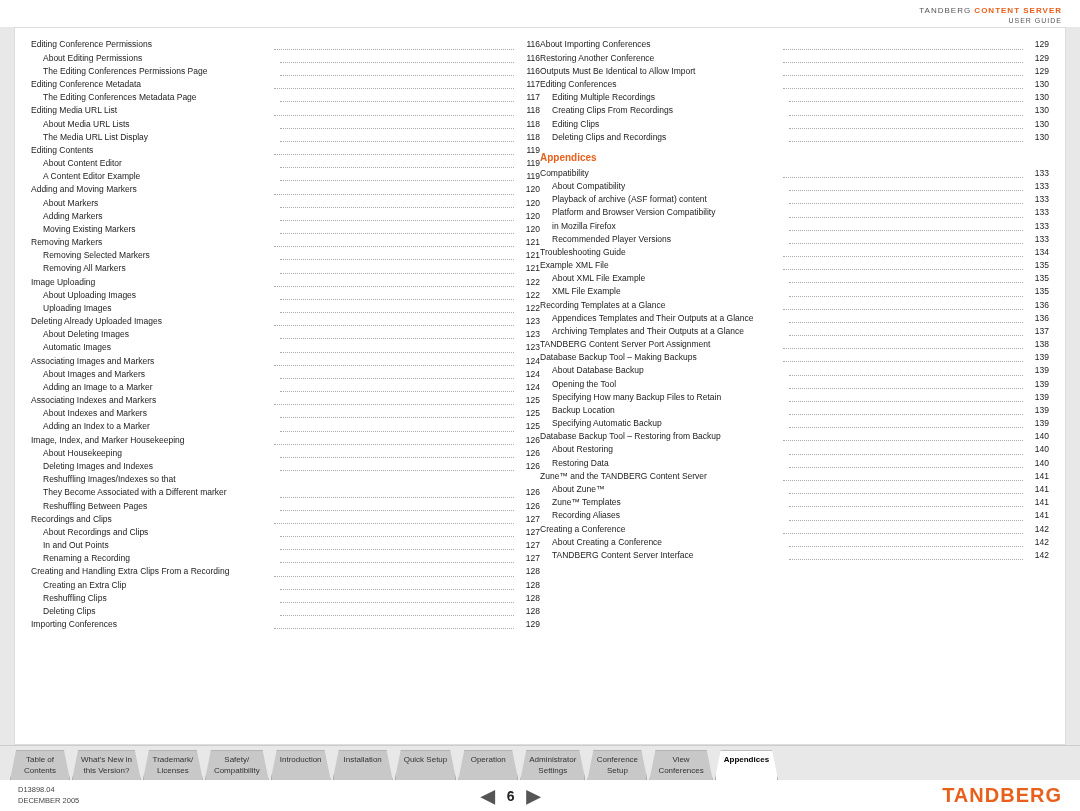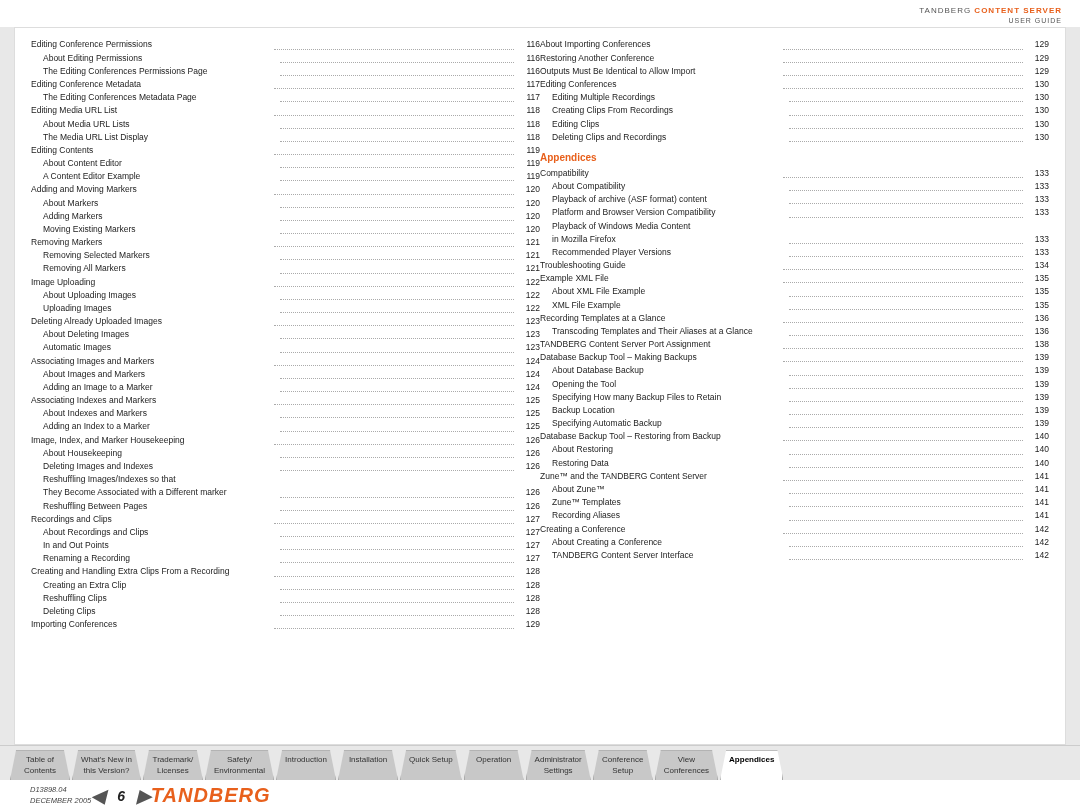--- a/index.html
+++ b/index.html
@@ -114,25 +114,24 @@
       clip-path: polygon(6px 0%, calc(100% - 6px) 0%, 100% 100%, 0% 100%);
       color: #333;
     }
     .nav-tab.active {
       background: #fff;
       color: #000;
       font-weight: bold;
     }
     .bottom-bar {
       display: flex;
-      justify-content: flex-start;
+      justify-content: space-between;
       align-items: center;
-      padding: 4px 30px;
+      padding: 4px 18px;
       background: #fff;
-      font-style: italic;
     }
     .doc-info {
       font-size: 7.5px;
       color: #444;
       line-height: 1.4;
     }
     .page-nav {
       display: flex;
       align-items: center;
       gap: 12px;
@@ -453,23 +452,20 @@
           <span class="toc-title">Playback of archive (ASF format) content</span>
           <span class="toc-dots"></span>
           <span class="toc-page">133</span>
         </div>
         <div class="toc-line indent1">
           <span class="toc-title">Platform and Browser Version Compatibility</span>
           <span class="toc-dots"></span>
           <span class="toc-page">133</span>
         </div>
         <div class="toc-line indent1">
-          <span class="toc-title">Playback of Windows Media Content</span>
-        </div>
-        <div class="toc-line indent1">
           <span class="toc-title">in Mozilla Firefox</span>
           <span class="toc-dots"></span>
           <span class="toc-page">133</span>
         </div>
         <div class="toc-line indent1">
           <span class="toc-title">Recommended Player Versions</span>
           <span class="toc-dots"></span>
           <span class="toc-page">133</span>
         </div>
         <div class="toc-line">
@@ -491,23 +487,28 @@
           <span class="toc-title">XML File Example</span>
           <span class="toc-dots"></span>
           <span class="toc-page">135</span>
         </div>
         <div class="toc-line">
           <span class="toc-title">Recording Templates at a Glance</span>
           <span class="toc-dots"></span>
           <span class="toc-page">136</span>
         </div>
         <div class="toc-line indent1">
-          <span class="toc-title">Transcoding Templates and Their Aliases at a Glance</span>
+          <span class="toc-title">Appendices Templates and Their Outputs at a Glance</span>
           <span class="toc-dots"></span>
           <span class="toc-page">136</span>
+        </div>
+        <div class="toc-line indent1">
+          <span class="toc-title">Archiving Templates and Their Outputs at a Glance</span>
+          <span class="toc-dots"></span>
+          <span class="toc-page">137</span>
         </div>
         <div class="toc-line">
           <span class="toc-title">TANDBERG Content Server Port Assignment</span>
           <span class="toc-dots"></span>
           <span class="toc-page">138</span>
         </div>
         <div class="toc-line">
           <span class="toc-title">Database Backup Tool – Making Backups</span>
           <span class="toc-dots"></span>
           <span class="toc-page">139</span>
@@ -592,21 +593,21 @@
 
   <div class="bottom-nav">
     <div class="nav-tabs" id="nav-tabs-container">
         <div class="nav-tab" style="white-space: pre-line;">Table of
 Contents</div>
         <div class="nav-tab" style="white-space: pre-line;">What's New in
 this Version?</div>
         <div class="nav-tab" style="white-space: pre-line;">Trademark/
 Licenses</div>
         <div class="nav-tab" style="white-space: pre-line;">Safety/
-Environmental</div>
+Compatibility</div>
         <div class="nav-tab" style="white-space: pre-line;">Introduction</div>
         <div class="nav-tab" style="white-space: pre-line;">Installation</div>
         <div class="nav-tab" style="white-space: pre-line;">Quick Setup</div>
         <div class="nav-tab" style="white-space: pre-line;">Operation</div>
         <div class="nav-tab" style="white-space: pre-line;">Administrator
 Settings</div>
         <div class="nav-tab" style="white-space: pre-line;">Conference
 Setup</div>
         <div class="nav-tab" style="white-space: pre-line;">View
 Conferences</div>

